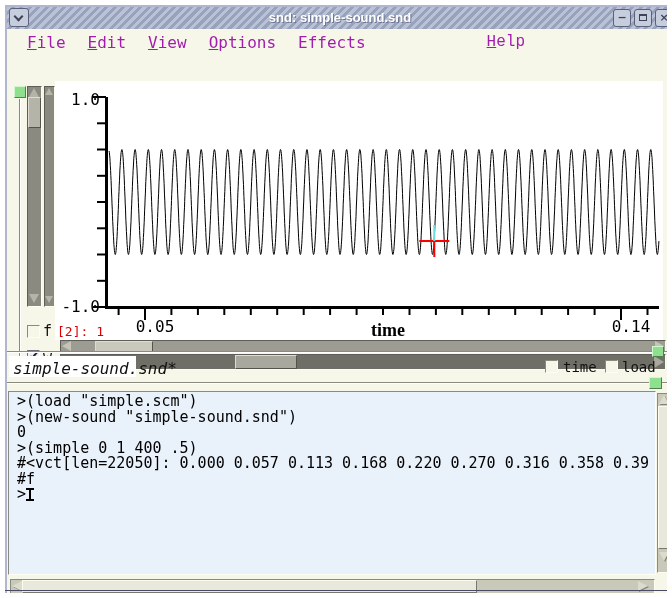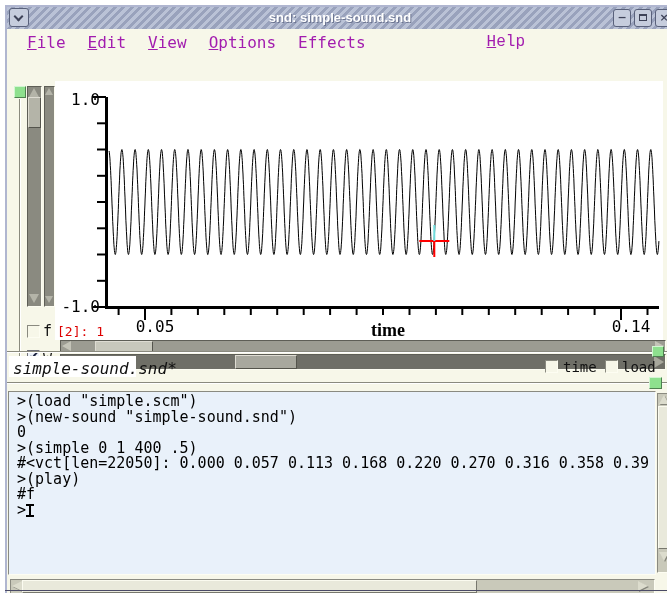--- a/index.html
+++ b/index.html
@@ -189,21 +189,21 @@
       <div class="nr-label" style="left:556px;">time</div>
       <div class="cb" style="left:598px;top:7px;"></div>
       <div class="nr-label" style="left:615px;">load</div>
     </div>
 
     <div class="sashline-h" style="left:0;top:353px;width:668px;"></div>
     <div class="sash-handle" style="left:642px;top:348px;width:13px;height:12px;"></div>
 
     <div class="listenerpane">
       <div class="listener-box">
-        <div class="listener-text"><div>&gt;(load "simple.scm")</div><div>&gt;(new-sound "simple-sound.snd")</div><div>0</div><div>&gt;(simple 0 1 400 .5)</div><div>#&lt;vct[len=22050]: 0.000 0.057 0.113 0.168 0.220 0.270 0.316 0.358 0.39</div><div>&gt;(play)</div><div>#f</div><div>&gt;<span class="ibeam"></span></div></div>
+        <div class="listener-text"><div>&gt;(load "simple.scm")</div><div>&gt;(new-sound "simple-sound.snd")</div><div>0</div><div>&gt;(simple 0 1 400 .5)</div><div>#&lt;vct[len=22050]: 0.000 0.057 0.113 0.168 0.220 0.270 0.316 0.358 0.39</div><div>#f</div><div>&gt;<span class="ibeam"></span></div></div>
       </div>
 
       <div>
         <div class="l-trough" style="left:650px;top:9px;width:15px;height:180px;"></div>
         <div class="tri" style="left:652px;top:11px;border-left:5px solid transparent;border-right:5px solid transparent;border-bottom:9px solid #dcdccd;filter:drop-shadow(1px 1px 0 #84847a);"></div>
         <div class="l-thumb" style="left:651px;top:22px;width:13px;height:143px;"></div>
         <div class="tri" style="left:652px;top:168px;border-left:5px solid transparent;border-right:5px solid transparent;border-top:9px solid #dcdccd;filter:drop-shadow(1px 1px 0 #84847a);"></div>
       </div>
 
       <div>

